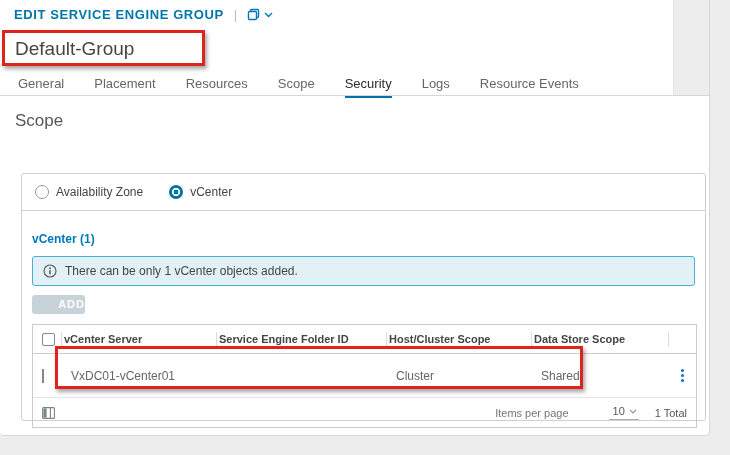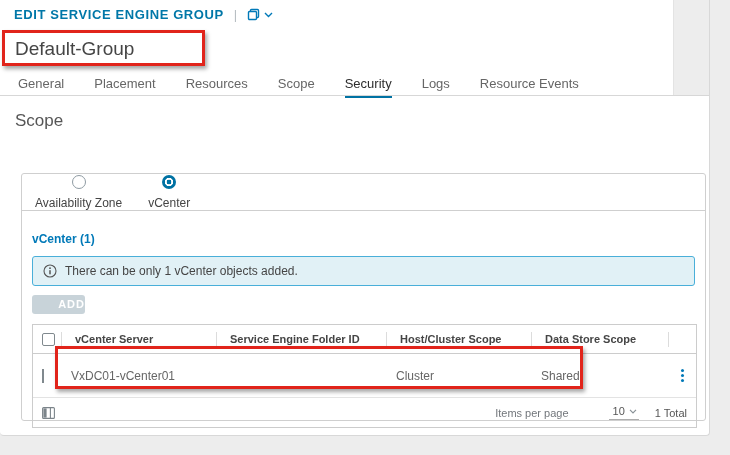--- a/index.html
+++ b/index.html
@@ -26,40 +26,40 @@
   .tab-active { color:#2d2d2d; font-weight:500; border-bottom:3px solid #0072a3; }
   .tabs-border { position:absolute; left:0; top:95px; width:710px; height:1px; background:#d7d7d7; }
 
   .scope-heading { position:absolute; left:15px; top:111px; font-size:17px; color:#565656; }
 
   
   .card { position:absolute; left:21px; top:173px; width:685px; height:248px;
           border:1px solid #cfcfcf; border-radius:3px; background:#fff; }
   .radio-row { height:37px; border-bottom:1px solid #cfcfcf; display:flex; align-items:center;
                padding-left:13px; gap:26px; }
-  .radio-opt { display:flex; align-items:center; gap:7px; font-size:12px; color:#454545;flex-direction:column; }
+  .radio-opt { display:flex; align-items:center; gap:7px; font-size:12px; color:#454545; }
   .radio { width:14px; height:14px; border-radius:50%; border:1px solid #8f9ba3; background:#fff; cursor:pointer; }
   .radio.checked { border:none;
       background:radial-gradient(circle at 50% 50%, #0072a3 0 2.2px, #ffffff 2.6px 4px, #0072a3 4.4px 7px); }
 
   .card-body { padding:0 10px; }
   .subsection-title { margin-top:21px; font-size:12px; font-weight:700; color:#0079b8; }
 
   .alert { margin-top:10px; height:30px; border:1px solid #49afd9; background:#e1f1f6;
            border-radius:3px; display:flex; align-items:center; gap:8px; padding-left:10px;
            font-size:12px; color:#454545; }
 
   .add-btn { margin-top:9px; width:53px; height:19px; background:#c8d3d9; border:none; border-radius:3px;
              color:#fff; font-size:11px; font-weight:700; letter-spacing:1px; text-align:right;
              line-height:19px; font-family:"Liberation Sans", sans-serif; }
 
   
   .dtable { margin-top:10px; border:1px solid #ccc; width:665px; font-size:12px; }
   .t-header { display:flex; height:29px; border-bottom:1px solid #ccc; align-items:center; }
-  .hcell { height:15px; display:flex; align-items:center; padding-left:13px;
+  .hcell { height:15px; display:flex; align-items:center; padding-left:2px;
            font-size:11px; font-weight:700; color:#454545; }
   .hcell + .hcell { border-left:1px solid #dcdcdc; }
   .t-row { display:flex; height:44px; align-items:center; border-bottom:1px solid #e3e3e3; color:#666; }
   .cell { padding-left:10px; overflow:hidden; white-space:nowrap; }
   .c0 { width:28px; padding-left:9px; }
   .c1 { width:155px; }
   .c2 { width:170px; }
   .c3 { width:145px; }
   .c4 { width:137px; }
   .c5 { flex:1; display:flex; justify-content:center; padding-left:0; }

